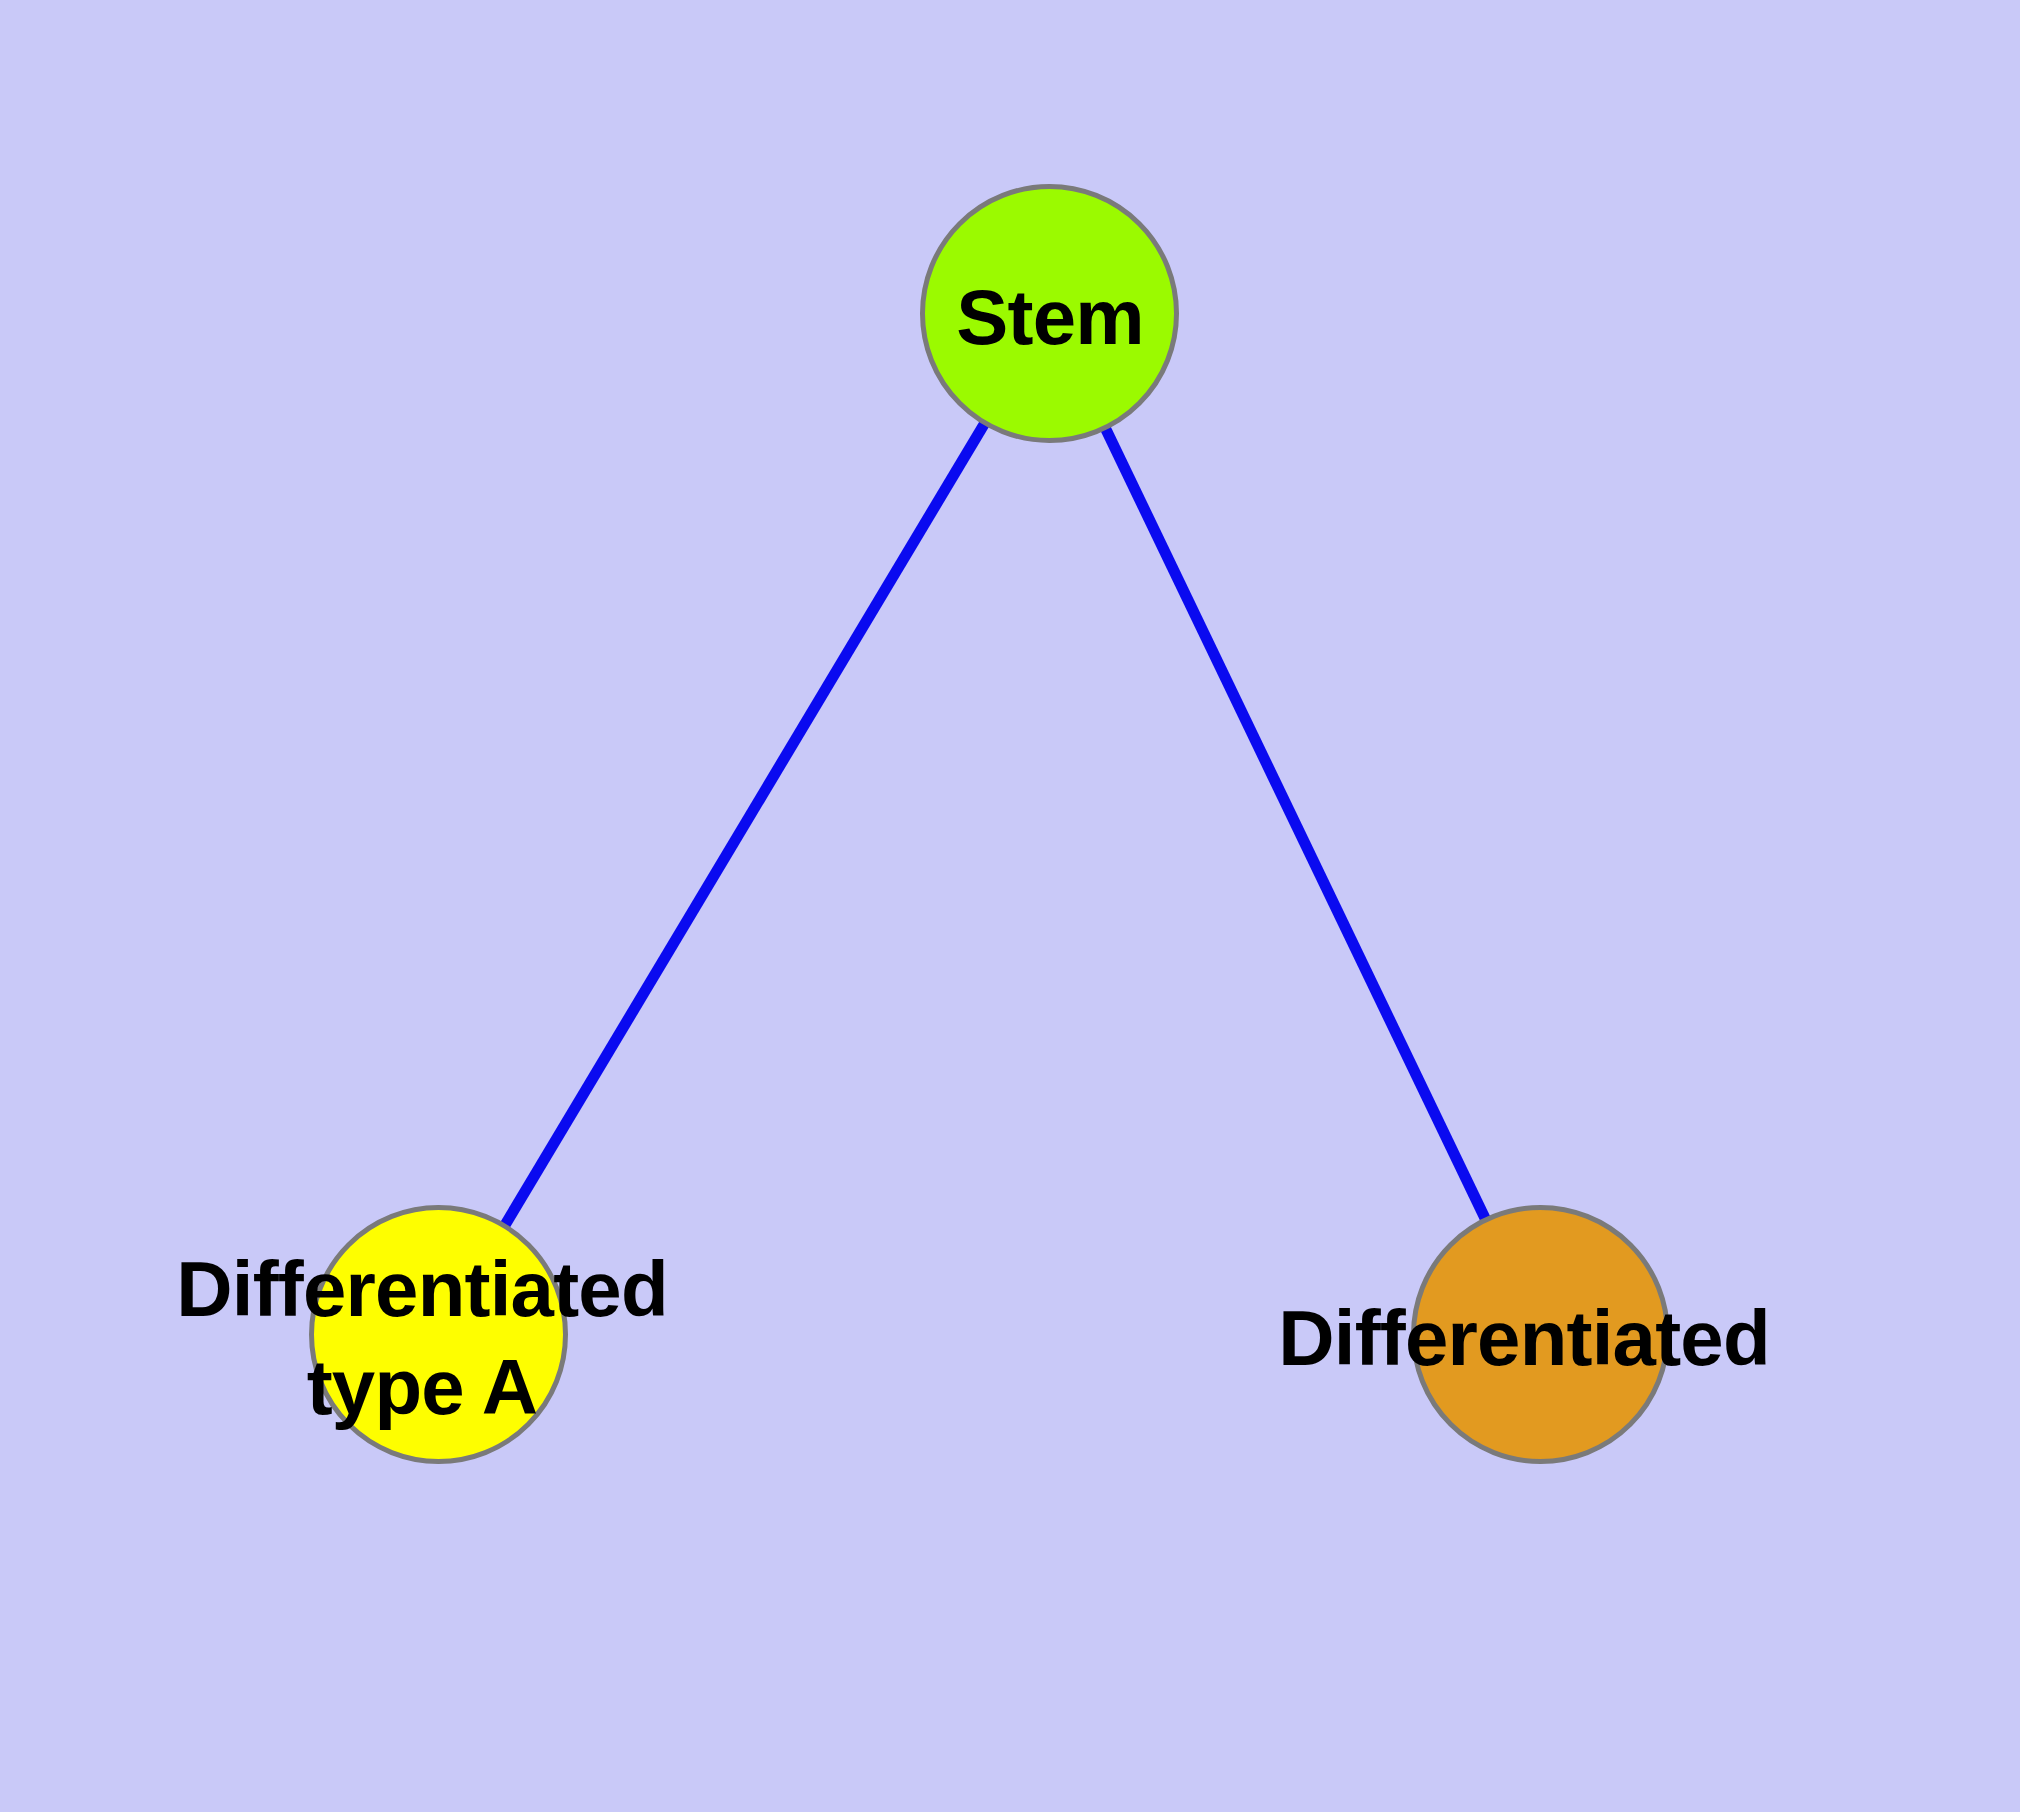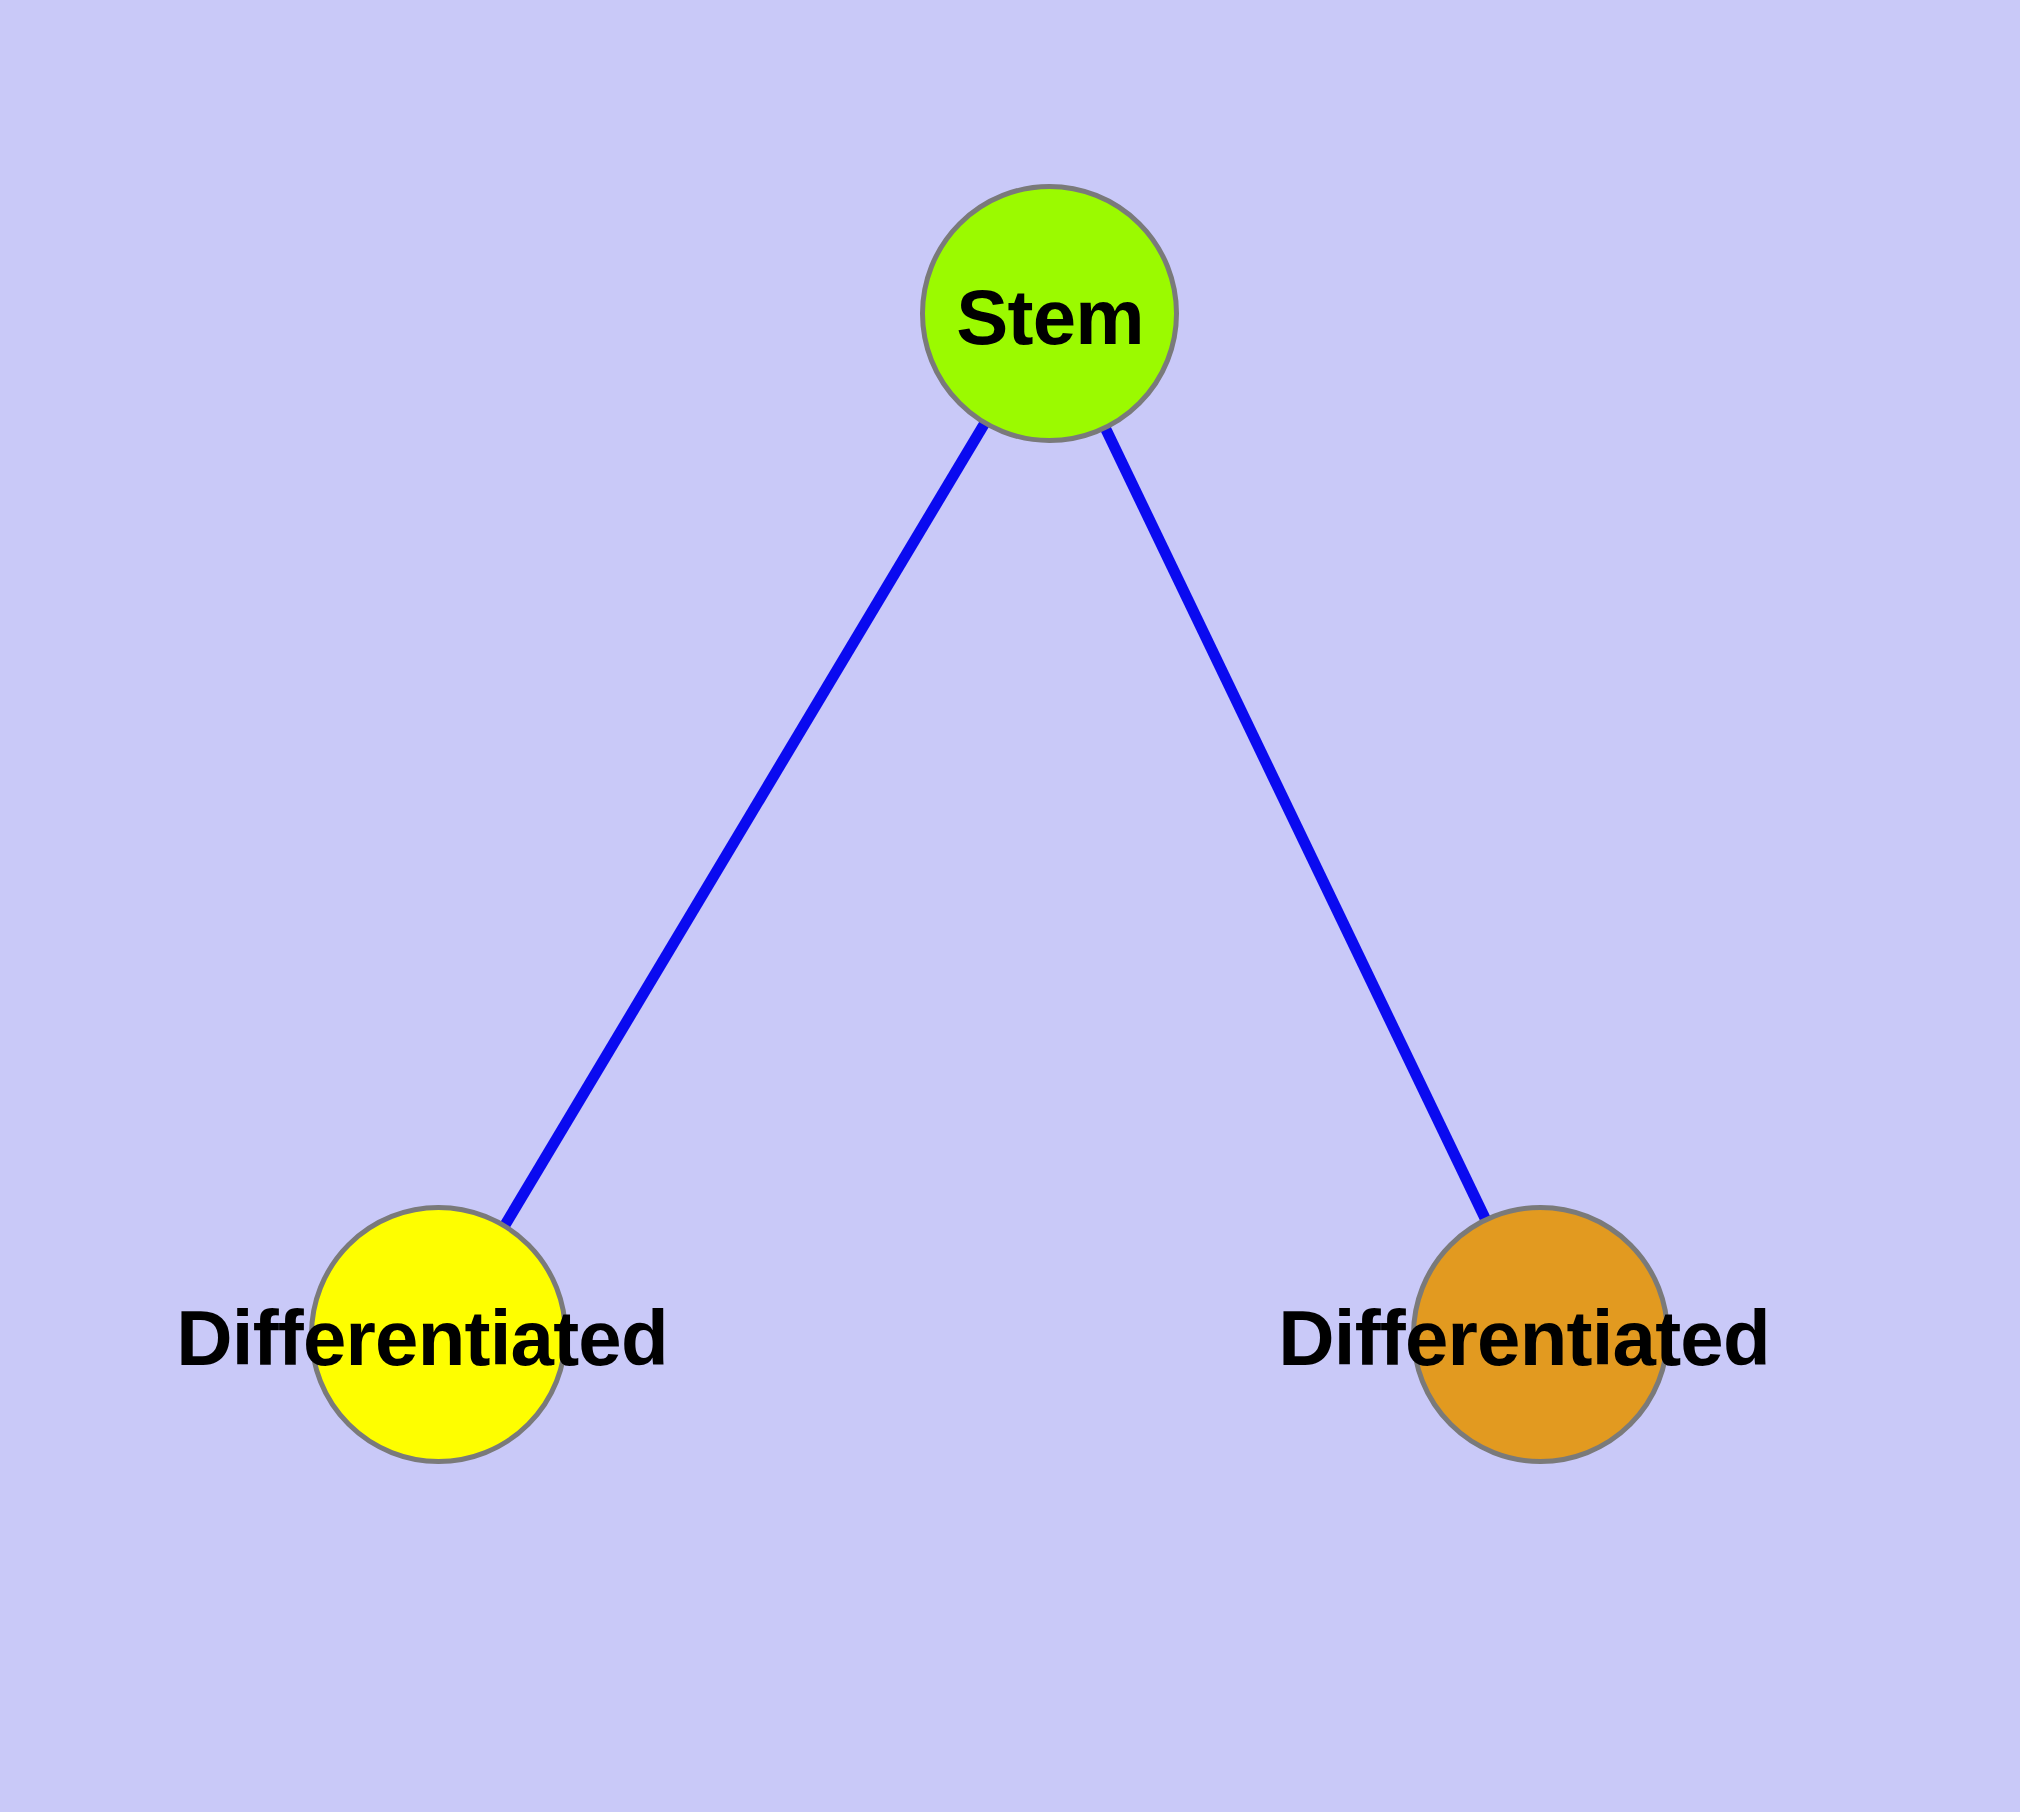--- a/index.html
+++ b/index.html
@@ -52,20 +52,21 @@
   <div class="node" style="left: 920px; top: 184px; width: 259px; height: 259px; background: rgb(155, 250, 0); border: 5.1px solid rgb(122, 122, 122);"></div>
   <div class="node" style="left: 309px; top: 1205px; width: 259px; height: 259px; background: rgb(254, 254, 0); border: 5.1px solid rgb(122, 122, 122);"></div>
   <div class="node" style="left: 1411px; top: 1205px; width: 259px; height: 259px; background: rgb(226, 154, 32); border: 5.1px solid rgb(122, 122, 122);"></div>
 
   <div class="node-label" style="left: 1050px; top: 317px; color: rgb(0, 0, 0);">
     <span>Stem</span>
   </div>
 
   <div class="node-label" style="left: 422px; top: 1338px; color: rgb(0, 0, 0);">
     <span>Differentiated</span><br>
+    <span>type A</span>
   </div>
 
   <div class="node-label" style="left: 1524px; top: 1338px; color: rgb(0, 0, 0);">
     <span>Differentiated</span><br>
   </div>
 
 </div>
 
 
 </body></html>

